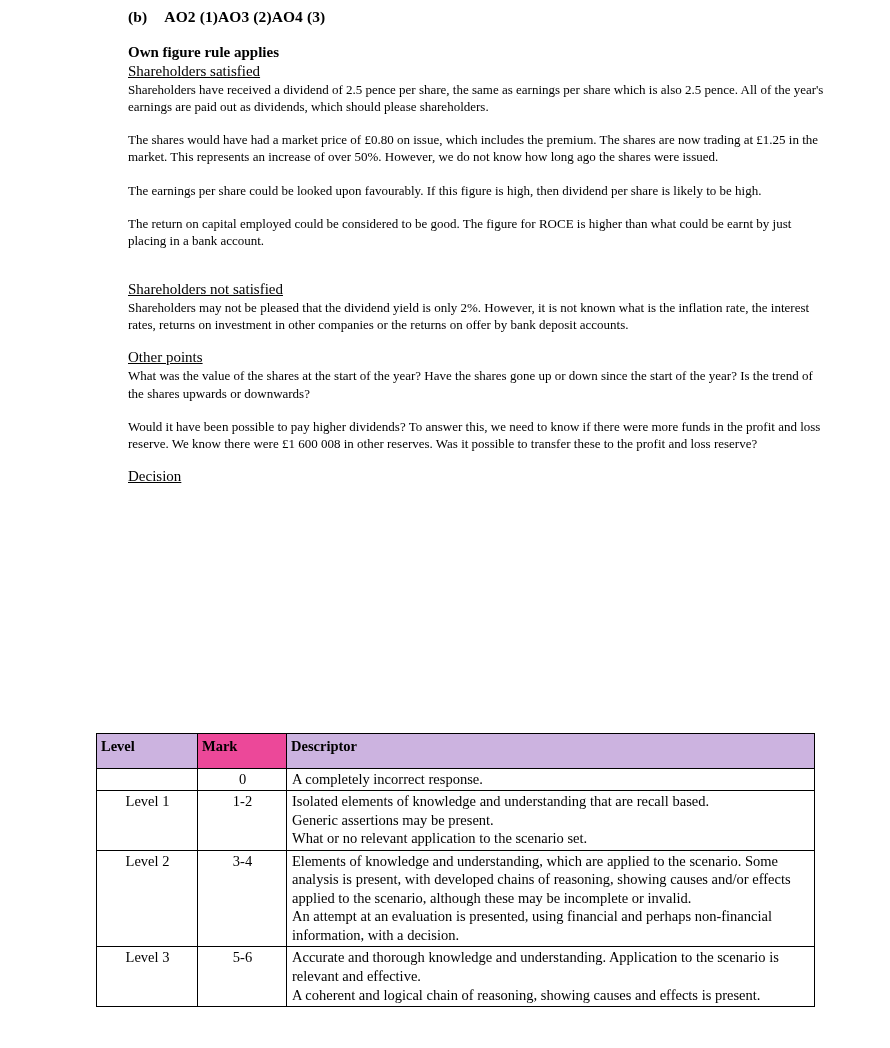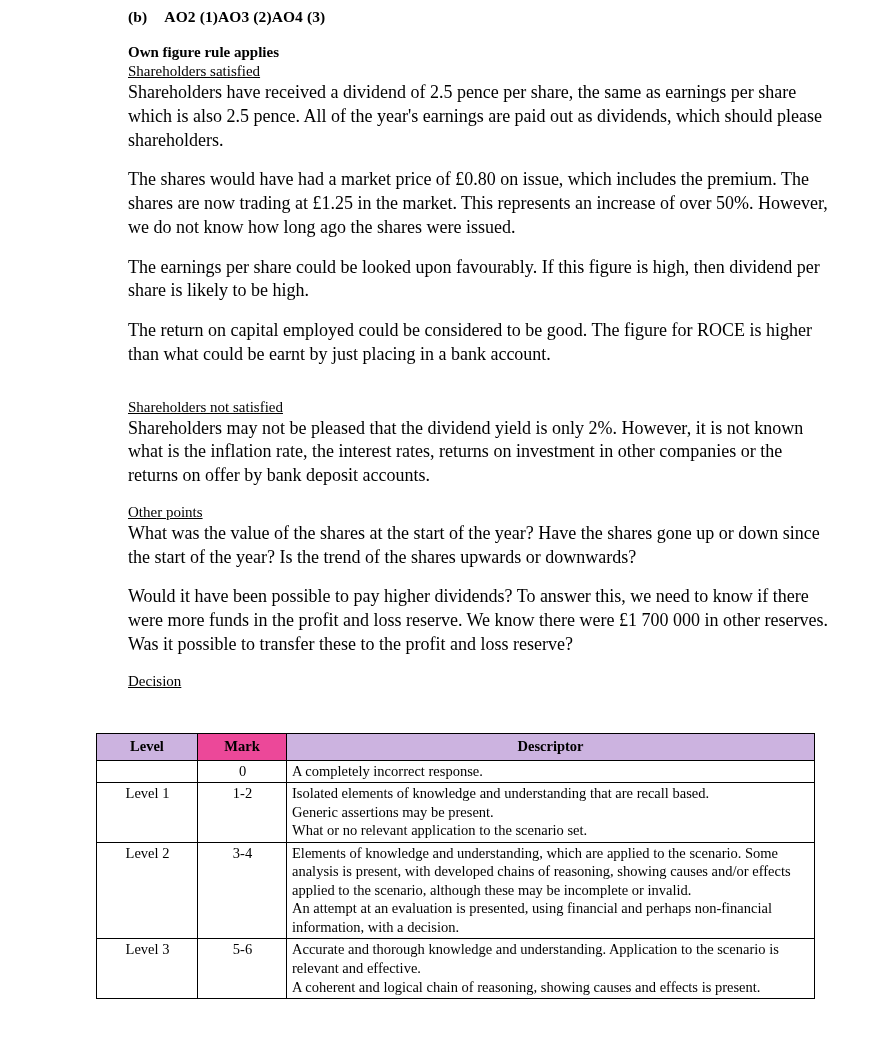--- a/index.html
+++ b/index.html
@@ -39,21 +39,21 @@
     font-size: 15px;
     margin-bottom: 2px;
   }
   .underline-head {
     text-decoration: underline;
     font-size: 15px;
     margin-bottom: 1px;
   }
   p.para {
     margin: 0 0 0 0;
-    font-size: 18px;
+    font-size: 13px;
     line-height: 1.32;
     text-align: left;
   }
   .gap {
     height: 16px;
   }
   
   .table-wrap {
     position: absolute;
     left: 96px;
@@ -68,22 +68,22 @@
   }
   table.levels th, table.levels td {
     border: 1px solid #000000;
     vertical-align: top;
     padding: 1px 4px 2px 5px;
     line-height: 1.28;
   }
   table.levels thead th {
     background: #ccb3e0;
     font-weight: bold;
-    text-align: center;
-    padding: 3px 4px 4px 4px;
+    text-align: left;
+    padding: 3px 4px 12px 4px;
   }
   .col-level { width: 101px; }
   .col-mark { width: 89px; }
   .col-desc { width: auto; }
   td.c-level, td.c-mark {
     text-align: center;
   }
   td.c-desc {
     text-align: left;
   }
@@ -123,21 +123,21 @@
     <div class="gap"></div>
 
     <div class="underline-head">Shareholders not satisfied</div>
     <p class="para">Shareholders may not be pleased that the dividend yield is only 2%.  However, it is not known what is the inflation rate, the interest rates, returns on investment in other companies or the returns on offer by bank deposit accounts.</p>
     <div class="gap"></div>
 
     <div class="underline-head">Other points</div>
     <p class="para">What was the value of the shares at the start of the year? Have the shares gone up or down since the start of the year?  Is the trend of the shares upwards or downwards?</p>
     <div class="gap"></div>
 
-    <p class="para">Would it have been possible to pay higher dividends? To answer this, we need to know if there were more funds in the profit and loss reserve. We know there were £1 700 000 in other reserves. Was it possible to transfer these to the profit and loss reserve?</p>
+    <p class="para">Would it have been possible to pay higher dividends? To answer this, we need to know if there were more funds in the profit and loss reserve. We know there were £1 600 008 in other reserves. Was it possible to transfer these to the profit and loss reserve?</p>
     <div class="gap"></div>
 
     <div class="underline-head">Decision</div>
 
   </div>
 
   <div class="table-wrap">
     <table class="levels">
       <colgroup>
         <col class="col-level">

